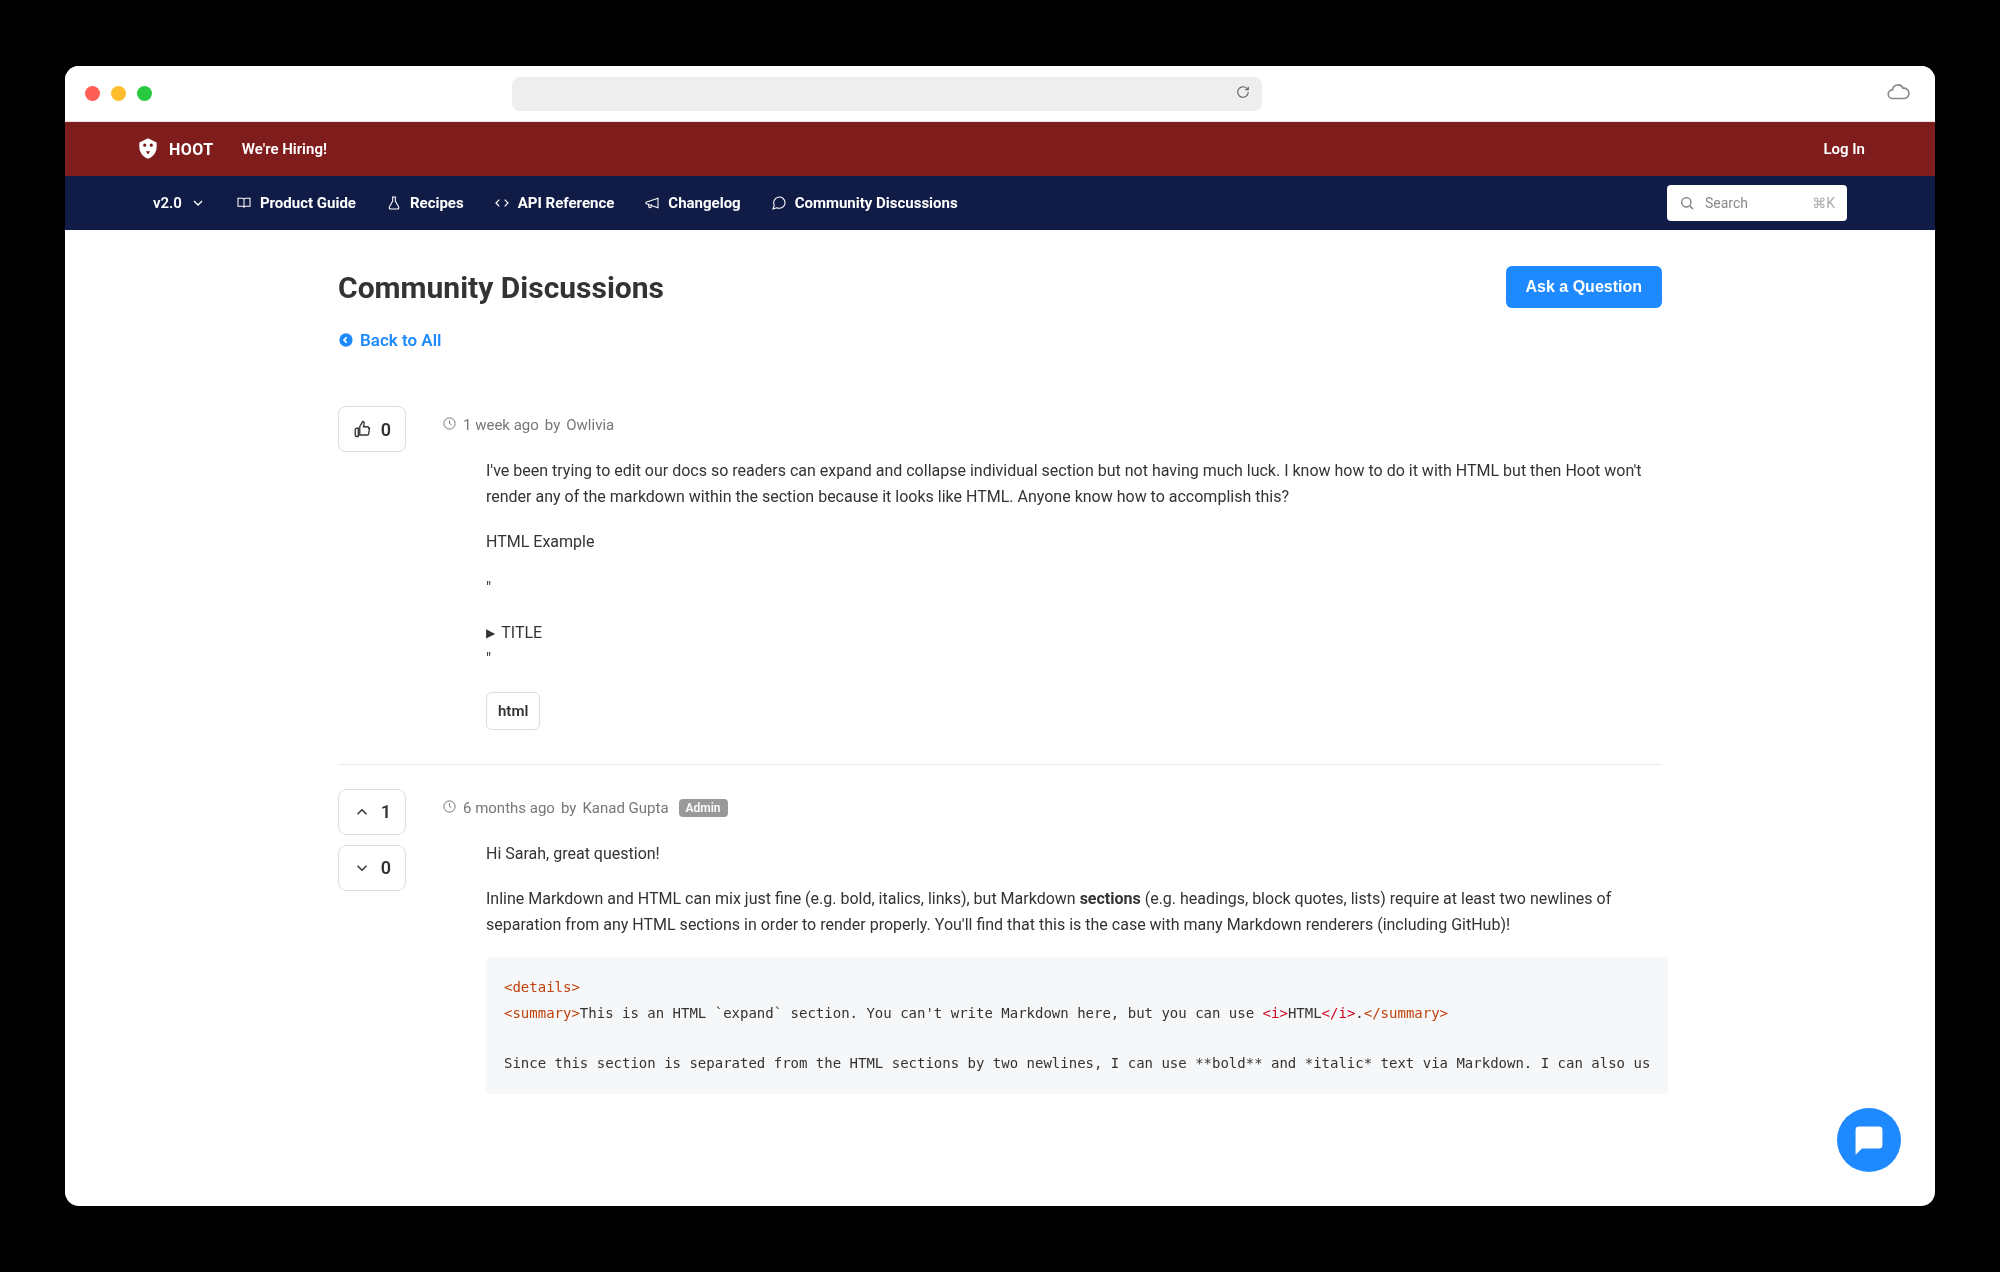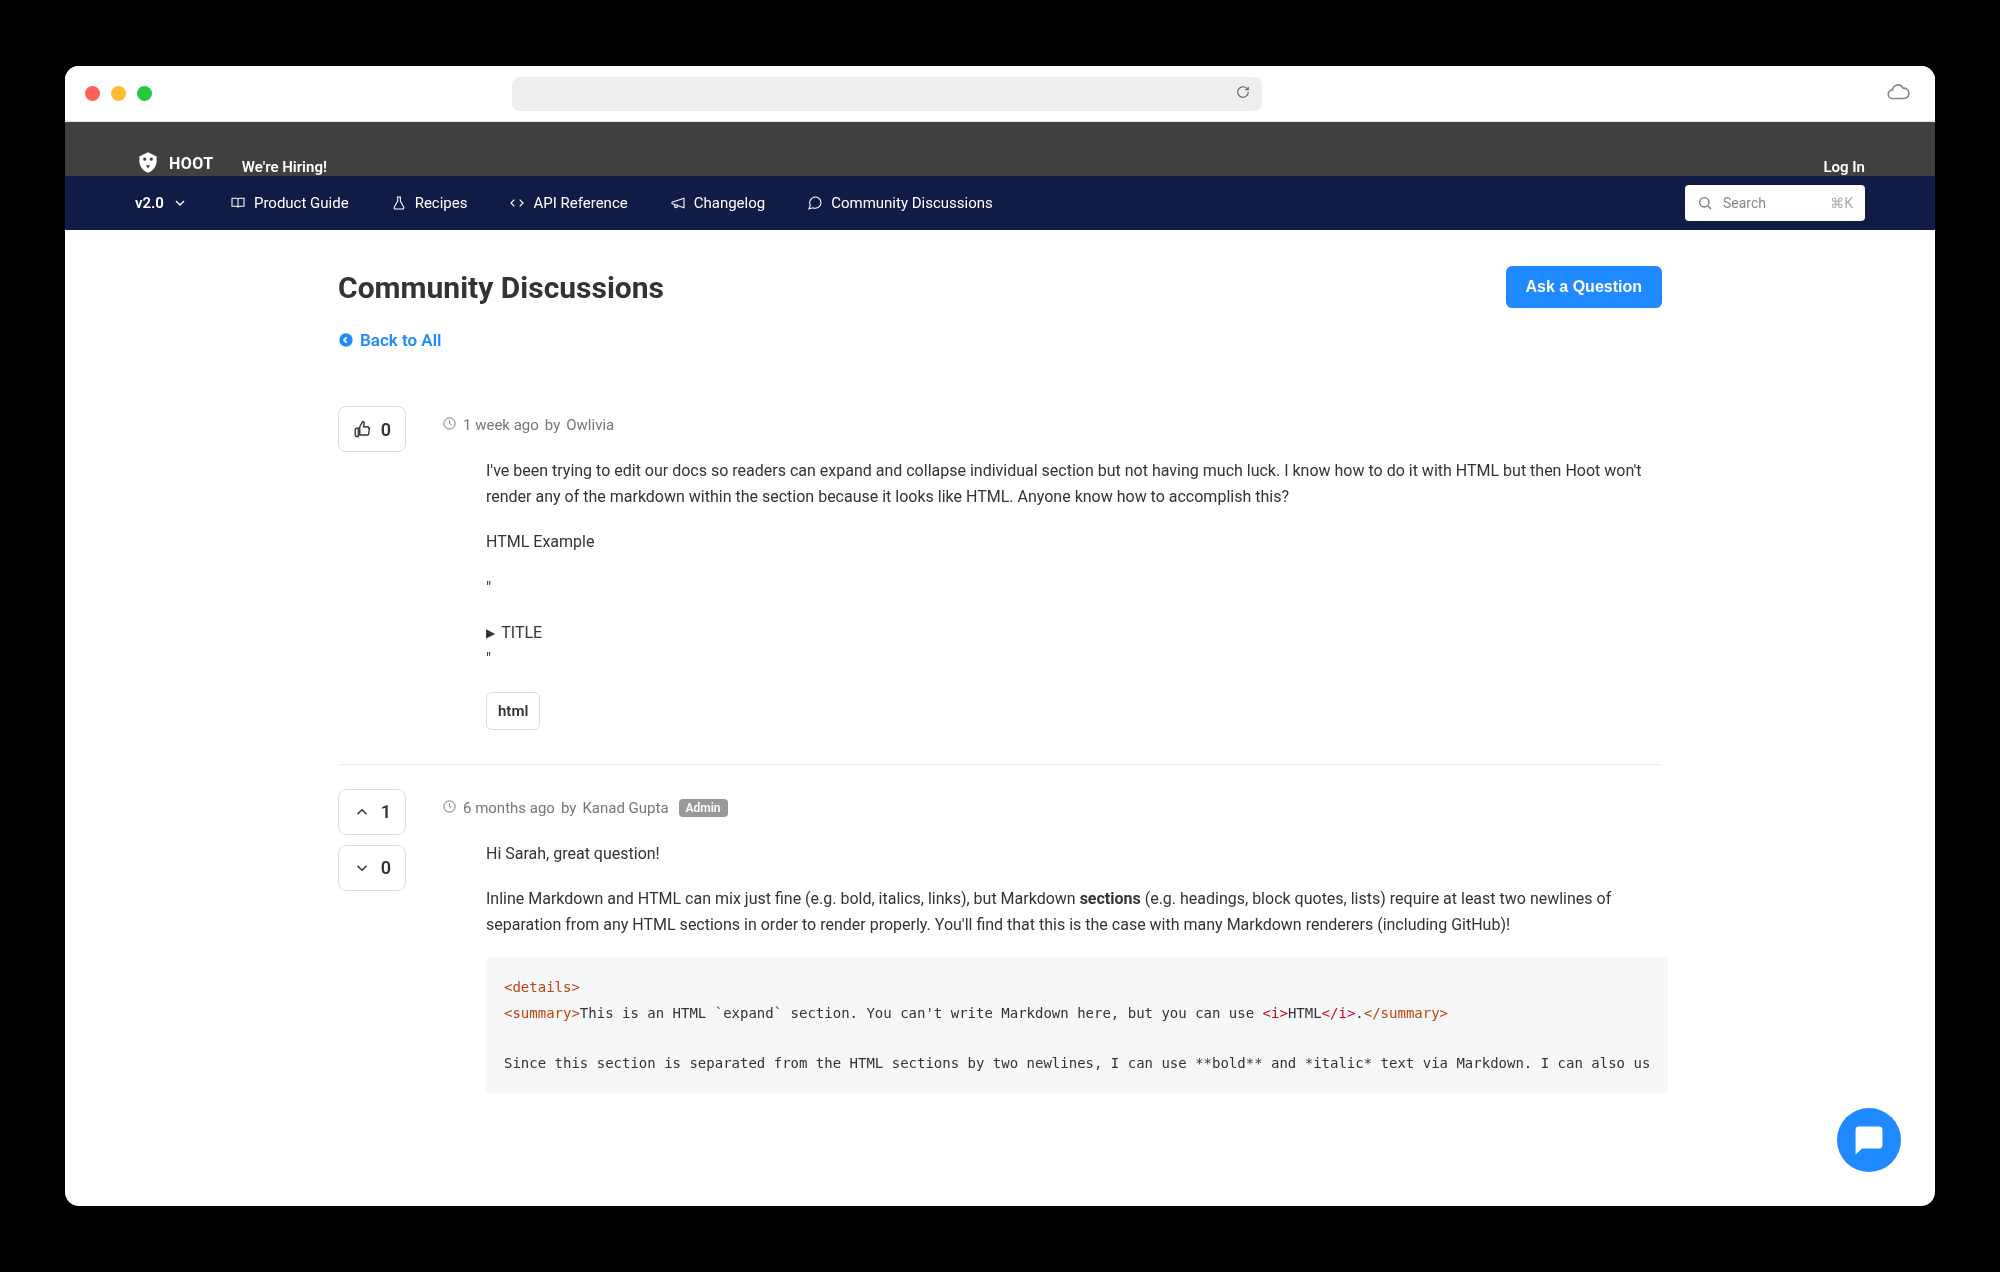--- a/index.html
+++ b/index.html
@@ -52,42 +52,42 @@
 .cloud-icon { color: #888; margin-left: auto; margin-right: 4px; }
 .cloud-icon svg { width: 26px; height: 26px; }
 
 .app {
   flex: 1;
   display: flex;
   flex-direction: column;
   overflow: hidden;
 }
 .header {
-  background: #404040;
+  background: #7f1d1d;
   color: #fff;
   display: flex;
-  align-items: flex-end;
+  align-items: center;
   padding: 0 70px;
   height: 54px;
 }
 .logo { display: flex; align-items: center; gap: 8px; font-weight: 700; font-size: 16px; letter-spacing: 0.5px; }
 .logo svg { width: 26px; height: 26px; }
 .hiring { margin-left: 28px; font-size: 15px; font-weight: 600; }
 .login { margin-left: auto; font-size: 15px; font-weight: 600; }
 
 .subnav {
   background: #111c46;
   color: #fff;
   display: flex;
   align-items: center;
-  padding: 0 70px;
+  padding: 0 88px;
   height: 54px;
-  gap: 42px;
-}
-.subnav-item { display: flex; align-items: center; gap: 8px; font-size: 15px; font-weight: 400; cursor: pointer; }
+  gap: 30px;
+}
+.subnav-item { display: flex; align-items: center; gap: 8px; font-size: 15px; font-weight: 700; cursor: pointer; }
 .subnav-item svg { width: 16px; height: 16px; }
 .version { font-weight: 600; }
 .search-box {
   margin-left: auto;
   background: #fff;
   color: #555;
   border-radius: 4px;
   height: 36px;
   display: flex;
   align-items: center;

